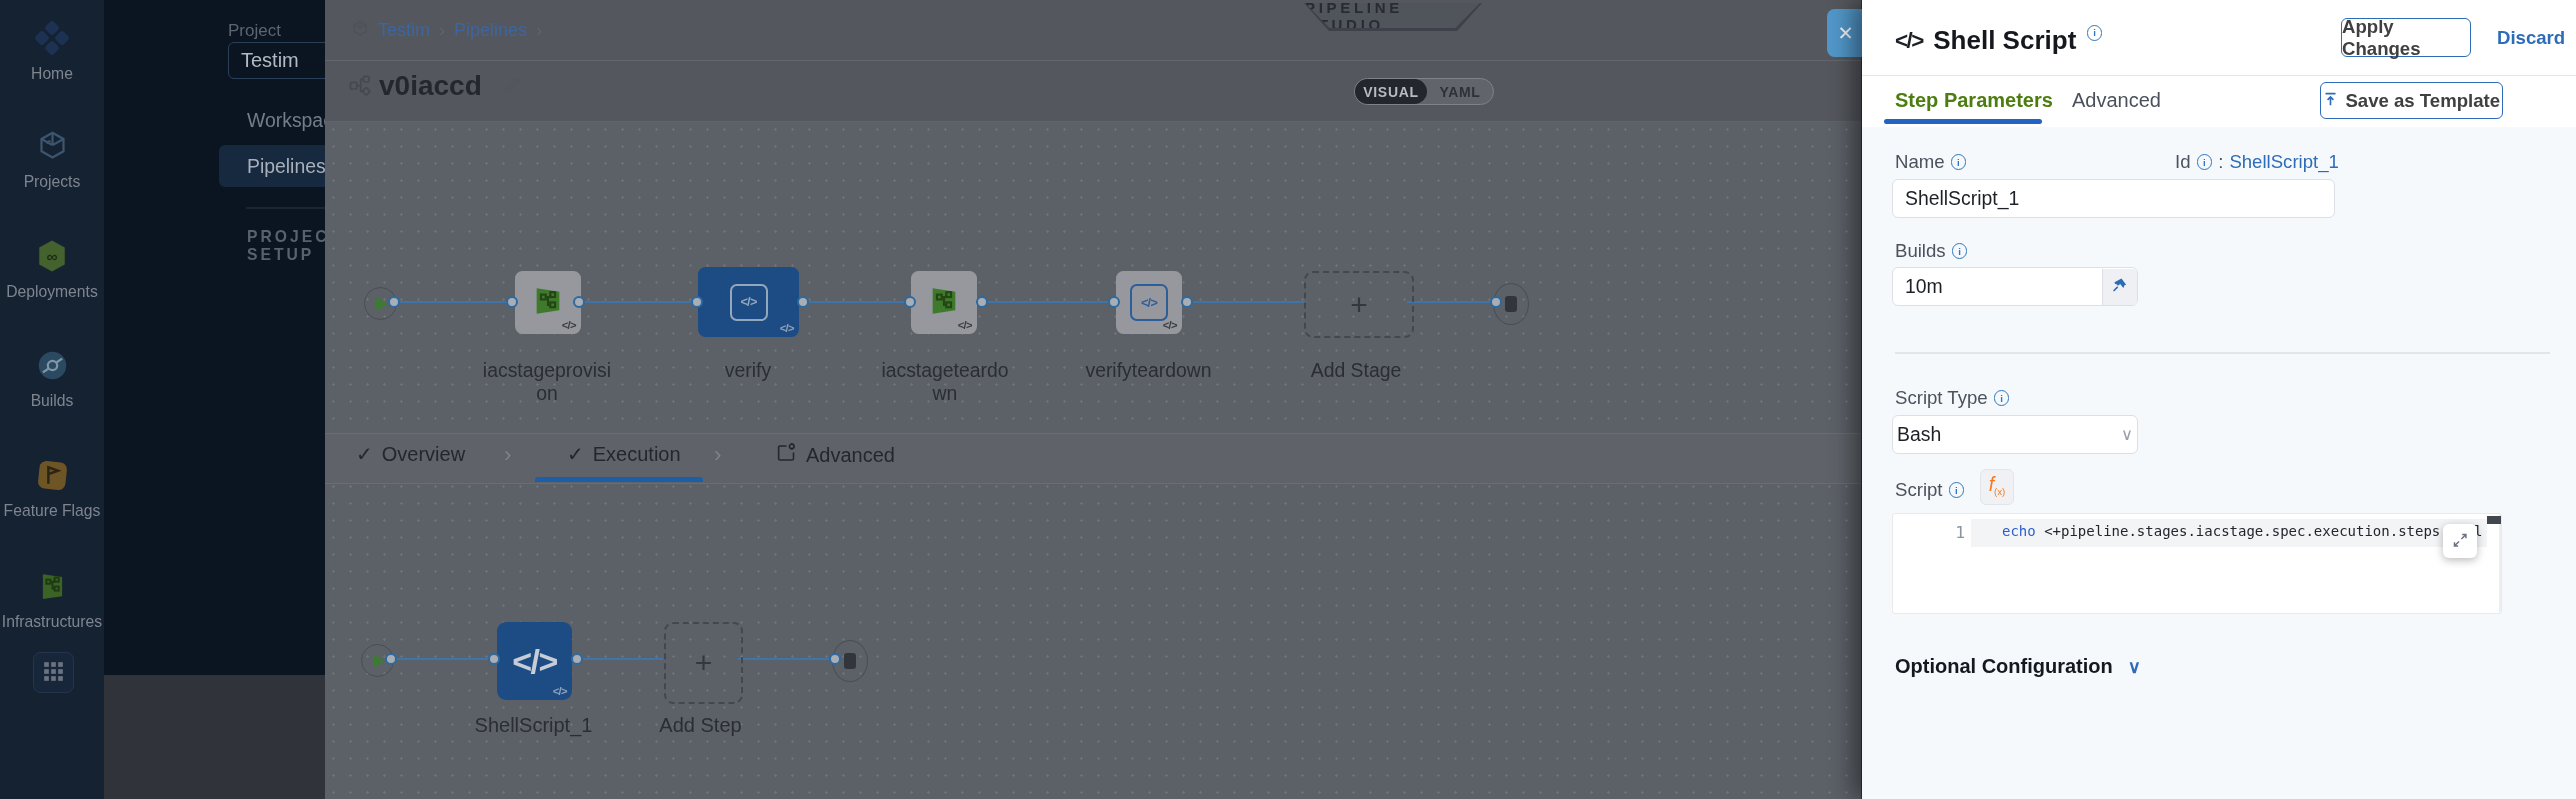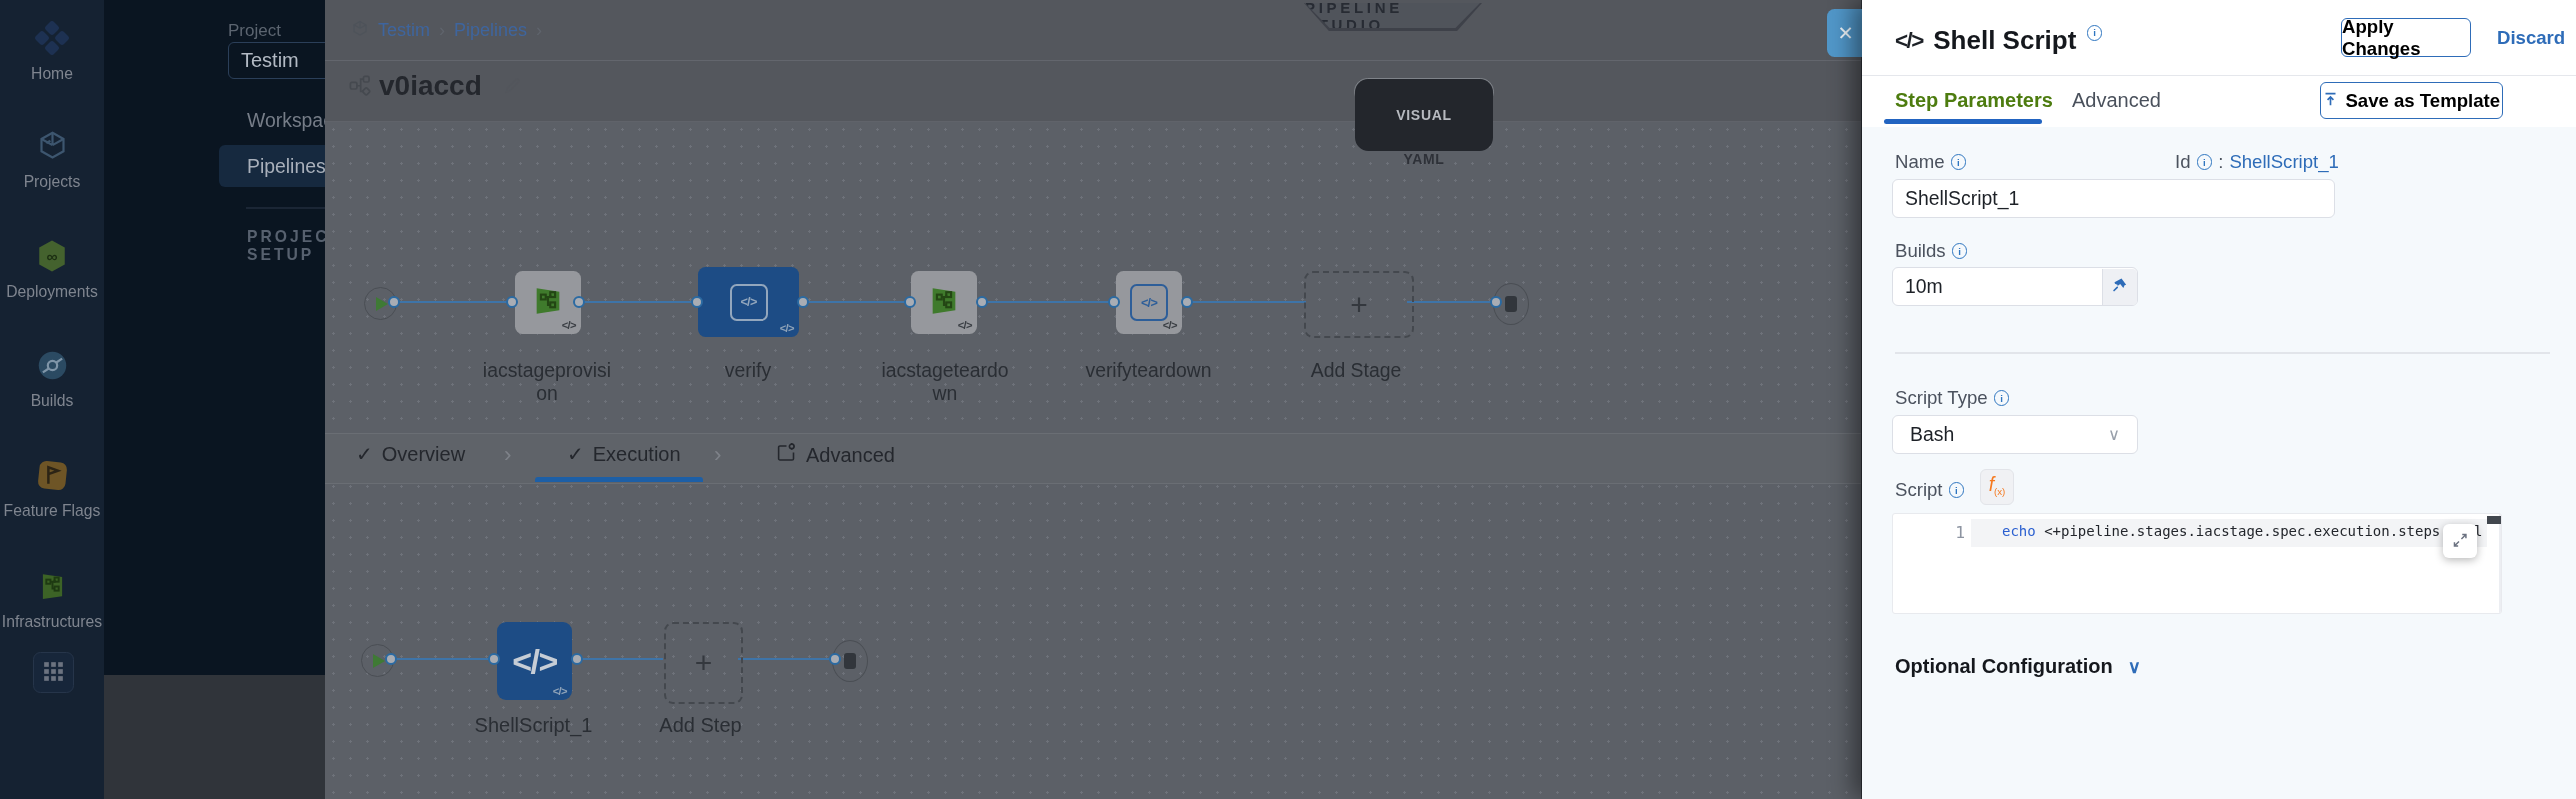--- a/index.html
+++ b/index.html
@@ -40,21 +40,21 @@
   .crumb-link{color:#3e659e;font-size:18px;}
   .crumb-sep{color:#5f646c;font-size:18px;}
   .banner-outer{left:1304px;top:3px;width:178px;height:28px;background:#3e4149;
      clip-path:polygon(0 0,100% 0,86% 100%,14% 100%);}
   .banner-inner{left:1305px;top:3px;width:175px;height:25px;background:#50545b;
      clip-path:polygon(0 0,100% 0,86% 100%,14% 100%);
      display:flex;align-items:center;justify-content:center;
      color:#272b33;font-size:15px;font-weight:bold;letter-spacing:3.7px;}
   .pipe-title{left:379px;top:70px;font-size:28px;font-weight:bold;color:#24272d;}
   .toggle{left:1354px;top:78px;width:140px;height:27px;border:1.5px solid #7f8389;border-radius:15px;
-          background:#61646b;display:flex;align-items:stretch;box-sizing:border-box;flex-direction:column;}
+          background:#61646b;display:flex;align-items:stretch;box-sizing:border-box;}
   .toggle .on{flex:0 0 72px;background:#23262c;border-radius:13.4px;color:#b7bac0;
       display:flex;align-items:center;justify-content:center;font-size:14px;font-weight:bold;letter-spacing:0.7px;}
   .toggle .off{flex:1;display:flex;align-items:center;justify-content:center;color:#2e3138;
       font-size:14px;font-weight:bold;letter-spacing:0.7px;}
 
   
   .gline{height:2.2px;background:#3e74a8;}
   .gdot{width:12px;height:12px;border-radius:50%;background:#a9adb4;border:2.2px solid #2b6aa2;box-sizing:border-box;}
   .gstart{width:31px;height:31px;border:1.5px solid #4a4e54;border-radius:50%;
           display:flex;align-items:center;justify-content:center;}
@@ -83,34 +83,34 @@
 
   
   .xtab{left:1827px;top:9px;width:37px;height:48px;background:#5197c9;border-radius:7.5px 0 0 7.5px;
         display:flex;align-items:center;justify-content:center;color:#eef4f9;font-size:19.4px;}
   .drawer{left:1862px;top:0;width:714px;height:799px;background:#ffffff;box-shadow:-9px 0 22.4px rgba(0,0,0,0.45);}
   .d-header{position:absolute;left:0;top:0;width:714px;height:75px;background:#fff;border-bottom:0.7px solid #e5e7ec;}
   .d-title-code{color:#1d2127;font-size:22.4px;font-weight:bold;letter-spacing:-1.5px;}
   .d-title{color:#15181d;font-size:26px;font-weight:bold;}
   .info-i{display:inline-flex;align-items:center;justify-content:center;width:15.7px;height:15.7px;border-radius:50%;
           border:1.5px solid #2f76c0;color:#2f76c0;font-size:9.7px;font-weight:bold;font-style:normal;box-sizing:border-box;}
-  .btn-outline{border:1.5px solid #2e6cb8;border-radius:6px;background:#fff;color:#000000;
+  .btn-outline{border:1.5px solid #2e6cb8;border-radius:6px;background:#fff;color:#404040;
       display:flex;align-items:center;justify-content:center;font-size:18.6px;font-weight:600;gap:7.5px;box-sizing:border-box;}
   .link-btn{color:#2e6cb8;font-size:18.6px;font-weight:600;}
   .d-tab-active{color:#4d7c0f;font-size:20px;font-weight:bold;}
   .d-tab{color:#4a515c;font-size:20px;}
   .d-tab-underline{position:absolute;left:22.4px;top:119px;width:158px;height:5.2px;background:#2264c1;border-radius:3px;}
   .d-form{position:absolute;left:0;top:127px;width:714px;height:673px;background:#f5f9fc;}
   .f-label{color:#4b525e;font-size:18.6px;display:inline-flex;align-items:center;gap:6px;}
   .f-input{background:#fff;border:1.5px solid #dcdfe6;border-radius:6px;color:#1d2127;font-size:19.4px;
            font-family:"Liberation Sans",sans-serif;padding:0 12px;box-sizing:border-box;outline:none;}
   .pin-seg{position:absolute;right:1.5px;top:1.5px;width:34px;height:36px;background:#eef0f4;border-left:1.5px solid #dcdfe6;
            border-radius:0 4.5px 4.5px 0;display:flex;align-items:center;justify-content:center;}
   .sel{background:#fff;border:1.5px solid #dcdfe6;border-radius:6px;display:flex;align-items:center;
-       justify-content:space-between;padding:0 17px;box-sizing:border-box;color:#1d2127;font-size:19.4px;}
+       justify-content:space-between;padding:0 4px;box-sizing:border-box;color:#1d2127;font-size:19.4px;}
   .sel .chev{color:#99a0ab;font-size:16.4px;}
   .divider{background:#e2e5ea;height:1.5px;}
   .fx-btn{background:#f0f1f4;border:1.5px solid #e2e4e9;border-radius:6px;display:flex;align-items:flex-start;
           justify-content:center;box-sizing:border-box;color:#f5791f;}
   .editor{background:#fff;border:1.5px solid #e8eaee;border-radius:3px;box-sizing:border-box;overflow:hidden;}
   .mono{font-family:"DejaVu Sans Mono",monospace;}
   .lineno{color:#8d94a1;font-size:16.4px;}
   .codeline{font-size:16.4px;white-space:pre;color:#23262c;}
   .kw{color:#2a5fd0;}
   .curline{position:absolute;left:78px;top:4.5px;height:28px;background:#f3f4f6;}

